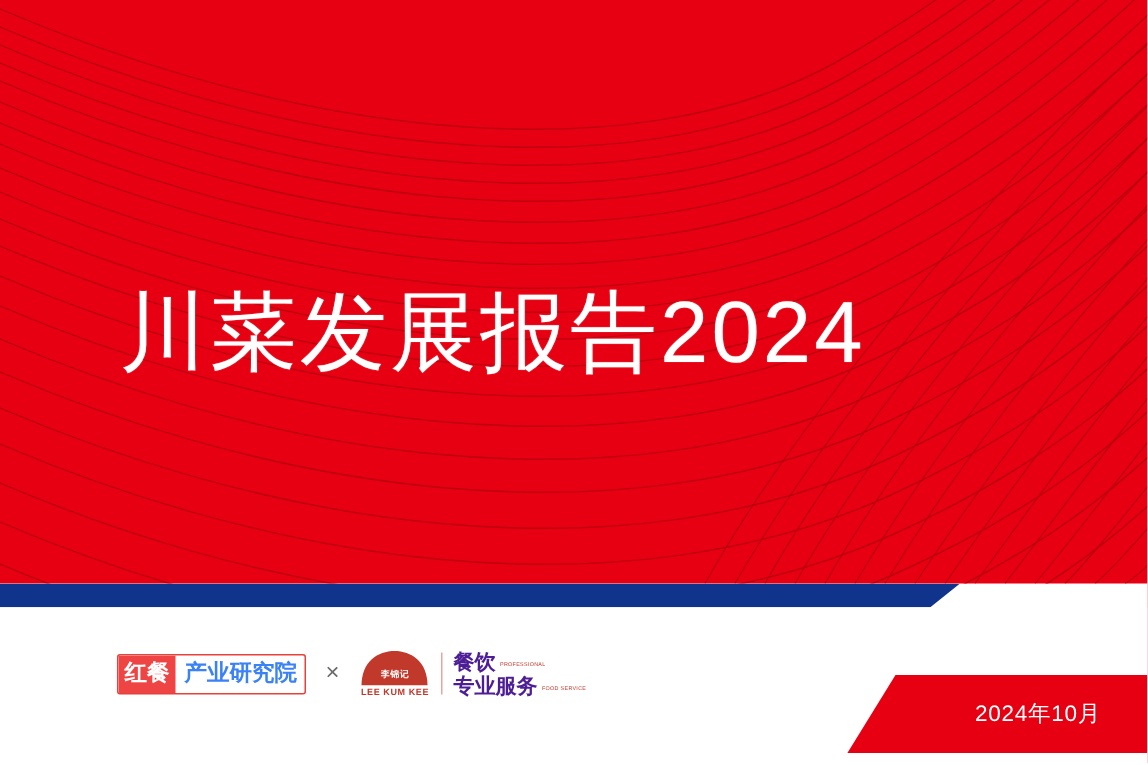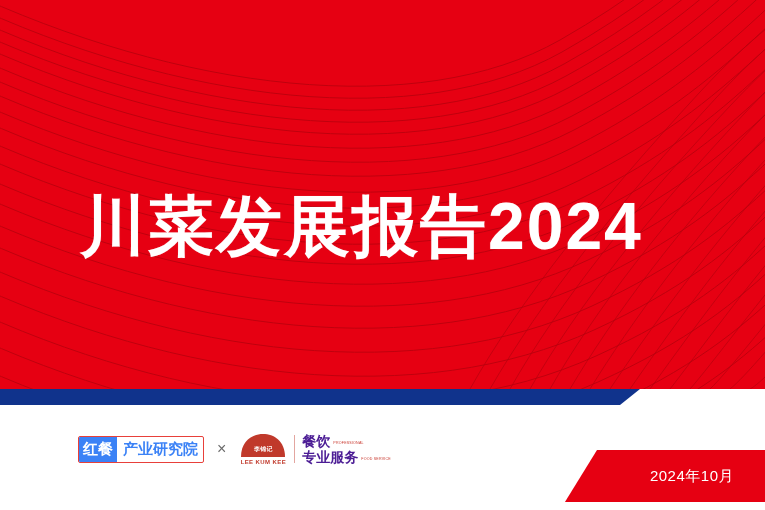--- a/index.html
+++ b/index.html
@@ -81,22 +81,22 @@
     letter-spacing: 0.5px;
     white-space: nowrap;
   }
 
   
   .title {
     position: absolute;
     left: 80px;
     top: 193px;
     color: #ffffff;
-    font-size: 66px;
-    font-weight: bold;
+    font-size: 58px;
+    font-weight: normal;
     letter-spacing: 2px;
     line-height: 1;
     white-space: nowrap;
     text-shadow: 0 0 1px rgba(255,255,255,0.35);
   }
 
   
   .logo-row {
     position: absolute;
     left: 78px;
@@ -111,21 +111,21 @@
   .logo-hongcan {
     display: flex;
     align-items: stretch;
     height: 25px;
     border: 1px solid #E8403A;
     border-radius: 2px;
     overflow: hidden;
     background: #ffffff;
   }
   .logo-hongcan .mark {
-    background: #3b82f6;
+    background: #ef4444;
     color: #ffffff;
     font-size: 15px;
     font-weight: bold;
     line-height: 23px;
     padding: 0 4px;
     letter-spacing: 0px;
   }
   .logo-hongcan .word {
     color: #3b82f6;
     font-size: 15px;

